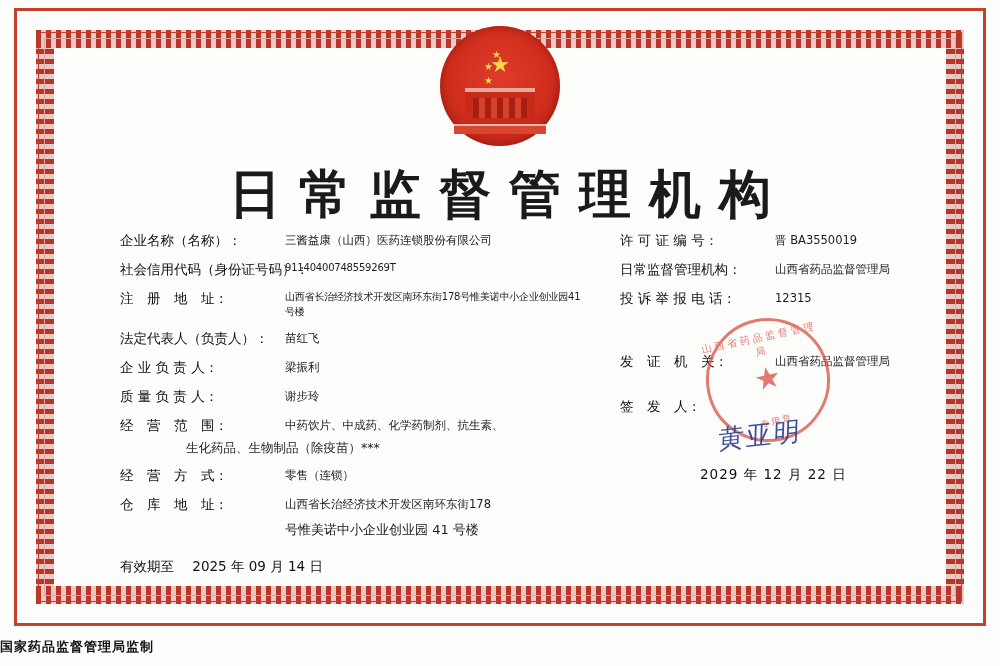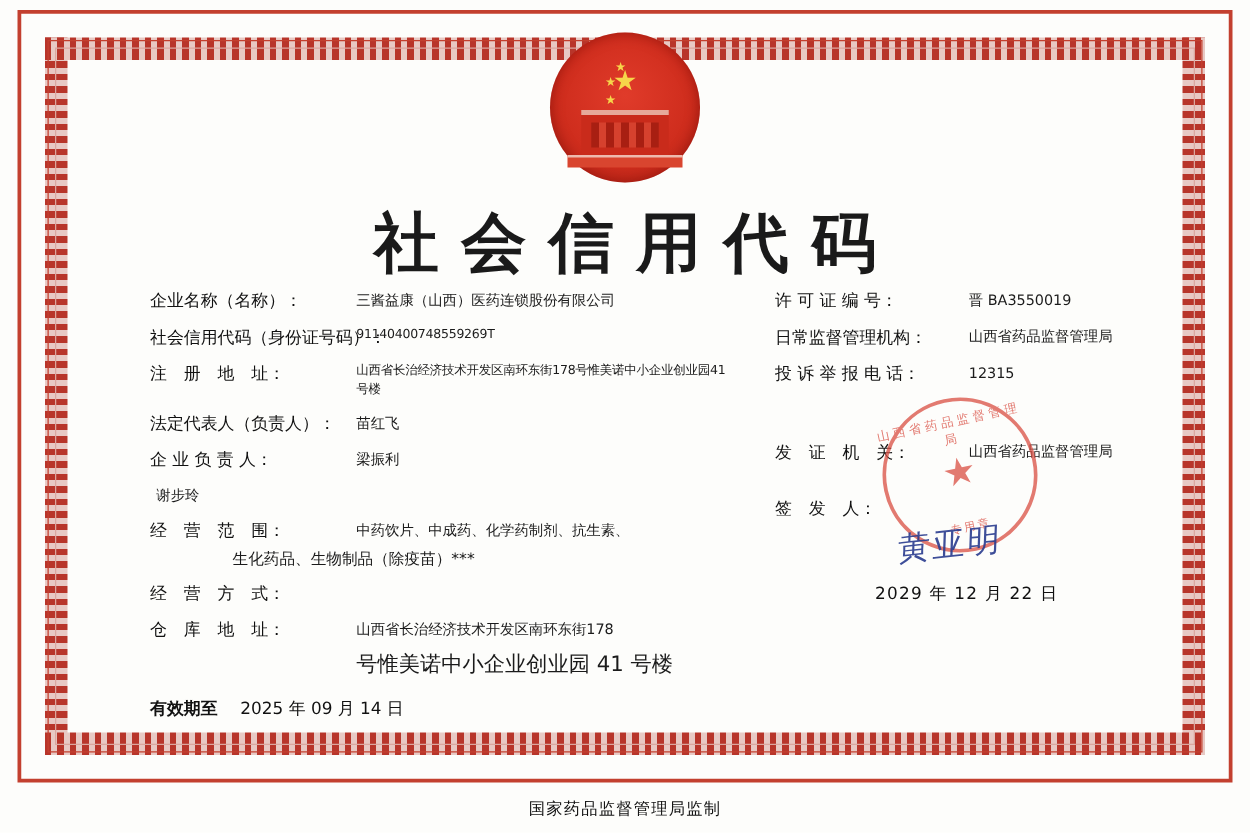--- a/index.html
+++ b/index.html
@@ -206,21 +206,21 @@
   .extra-line {
     margin-left: 66px;
     font-size: 12.5px;
     font-family: "DejaVu Sans", sans-serif;
     margin-top: -6px;
     margin-bottom: 10px;
     color: #1b1b1b;
   }
   .extra-line2 {
     margin-left: 165px;
-    font-size: 17px;
+    font-size: 13px;
     font-family: "DejaVu Sans", sans-serif;
     margin-top: -4px;
     margin-bottom: 10px;
     color: #1b1b1b;
   }
 
   .right-gap-1 { height: 34px; }
   .right-gap-2 { height: 16px; }
 
   
@@ -294,33 +294,32 @@
   
   .valid-row {
     position: absolute;
     left: 120px;
     top: 558px;
     font-size: 13.5px;
     font-family: "DejaVu Sans", sans-serif;
     color: #111;
   }
   .valid-row .vlabel {
-    font-weight: bold;
+    font-weight: normal;
     margin-right: 14px;
   }
 
   
   .footer {
     position: absolute;
     left: 0;
     right: 0;
     bottom: 10px;
-    text-align: center;
     font-size: 13px;
-    font-weight: normal;
+    font-weight: bold;
     font-family: "DejaVu Sans", sans-serif;
     color: #111;
     letter-spacing: 1px;
   }
 </style>
 </head>
 <body>
 
 <div class="certificate">
 
@@ -334,21 +333,21 @@
       <div class="star-big">★</div>
       <div class="star-sm s1">★</div>
       <div class="star-sm s2">★</div>
       <div class="star-sm s3">★</div>
       <div class="star-sm s4">★</div>
       <div class="emblem-gate"></div>
       <div class="emblem-base"></div>
     </div>
   </div>
 
-  <div class="cert-title">社会信用代码</div>
+  <div class="cert-title">日常监督管理机构</div>
 
   <div class="body-area">
 
     <div class="col-left">
 
       <div class="field">
         <div class="flabel">企业名称（名称）：</div>
         <div class="fvalue small">三酱益康（山西）医药连锁股份有限公司</div>
       </div>
 
@@ -366,31 +365,33 @@
         <div class="flabel">法定代表人（负责人）：</div>
         <div class="fvalue small">苗红飞</div>
       </div>
 
       <div class="field">
         <div class="flabel">企 业 负 责 人：</div>
         <div class="fvalue small">梁振利</div>
       </div>
 
       <div class="field">
+        <div class="flabel">质 量 负 责 人：</div>
         <div class="fvalue small">谢步玲</div>
       </div>
 
       <div class="field">
         <div class="flabel">经　营　范　围：</div>
         <div class="fvalue small">中药饮片、中成药、化学药制剂、抗生素、</div>
       </div>
       <div class="extra-line">生化药品、生物制品（除疫苗）***</div>
 
       <div class="field">
         <div class="flabel">经　营　方　式：</div>
+        <div class="fvalue small">零售（连锁）</div>
       </div>
 
       <div class="field">
         <div class="flabel">仓　库　地　址：</div>
         <div class="fvalue small">山西省长治经济技术开发区南环东街178</div>
       </div>
       <div class="extra-line2">号惟美诺中小企业创业园 41 号楼</div>
 
     </div>
 

